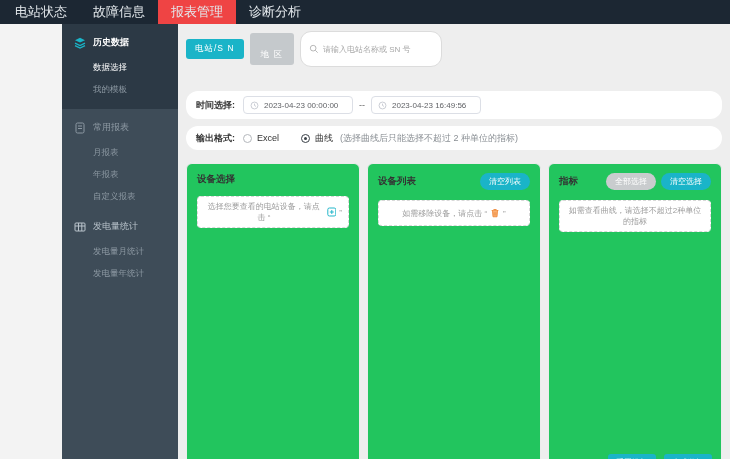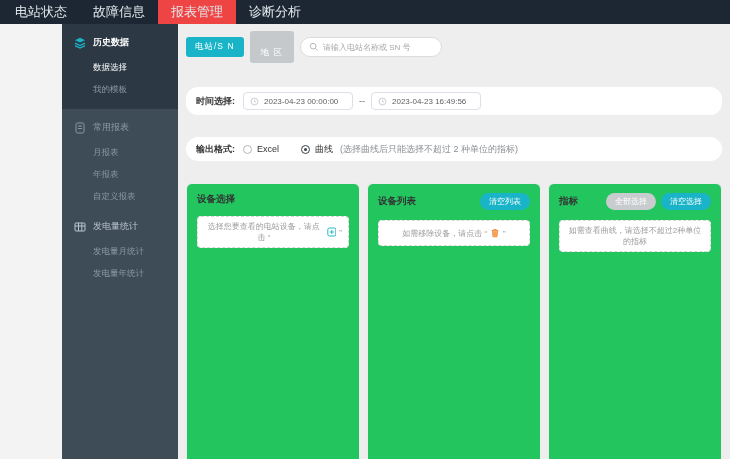--- a/index.html
+++ b/index.html
@@ -29,25 +29,25 @@
   .side-item { padding:5px 0 5px 31px; color:#8d99a3; cursor:pointer; }
   .side-item.active { color:#ffffff; }
   .icon-12 { width:12px; height:12px; flex:none; display:block; }
 
   
   .main { flex:1; background:#eeeeee; padding:7px 8px 0 8px; position:relative; min-width:0; }
 
   .filter-row { display:flex; align-items:center; gap:6px; margin-bottom:24px; }
   .btn-teal { background:#1ab4c8; color:#fff; border:none; border-radius:3px; height:20px; padding:0 9px; font-size:8.5px; font-family:inherit; cursor:pointer; letter-spacing:1px; }
   .btn-gray { background:#c5c9cc; color:#fff; border:none; border-radius:3px; height:20px; padding:16px 11px; font-size:8.5px; font-family:inherit; cursor:pointer; letter-spacing:1px; }
-  .search-box { background:#fff; border:1px solid #dcdcdc; border-radius:11px; height:20px; width:142px; display:flex; align-items:center; padding:0 8px; gap:4px; }
+  .search-box { background:#fff; border:1px solid #dcdcdc; border-radius:11px; height:36px; width:142px; display:flex; align-items:center; padding:0 8px; gap:4px; }
   .search-box input { border:none; outline:none; flex:1; font-size:8px; color:#555; background:transparent; font-family:inherit; min-width:0; }
   .search-box input::placeholder { color:#a8a8a8; }
 
-  .card { background:#ffffff; border-radius:12px; padding:5px 10px; display:flex; align-items:center; margin-bottom:22px; min-height:24px; }
+  .card { background:#ffffff; border-radius:12px; padding:5px 10px; display:flex; align-items:center; margin-bottom:7px; min-height:24px; }
   .lbl { font-weight:bold; color:#333; margin-right:8px; white-space:nowrap; }
   .dt-input { background:#fff; border:1px solid #dcdfe6; border-radius:4px; height:18px; width:110px; display:flex; align-items:center; padding:0 6px; gap:5px; color:#606266; font-size:8px; cursor:text; }
   .dt-sep { margin:0 6px; color:#666; }
 
   .radio-opt { display:flex; align-items:center; gap:5px; margin-right:22px; cursor:pointer; }
   .radio { width:9px; height:9px; border-radius:50%; border:1px solid #b4b7bc; background:#fff; position:relative; flex:none; }
   .radio.checked { border-color:#3a4047; }
   .radio.checked::after { content:""; position:absolute; left:2px; top:2px; width:3px; height:3px; border-radius:50%; background:#3a4047; }
   .radio-note { color:#8a8f94; margin-left:2px; }
 

